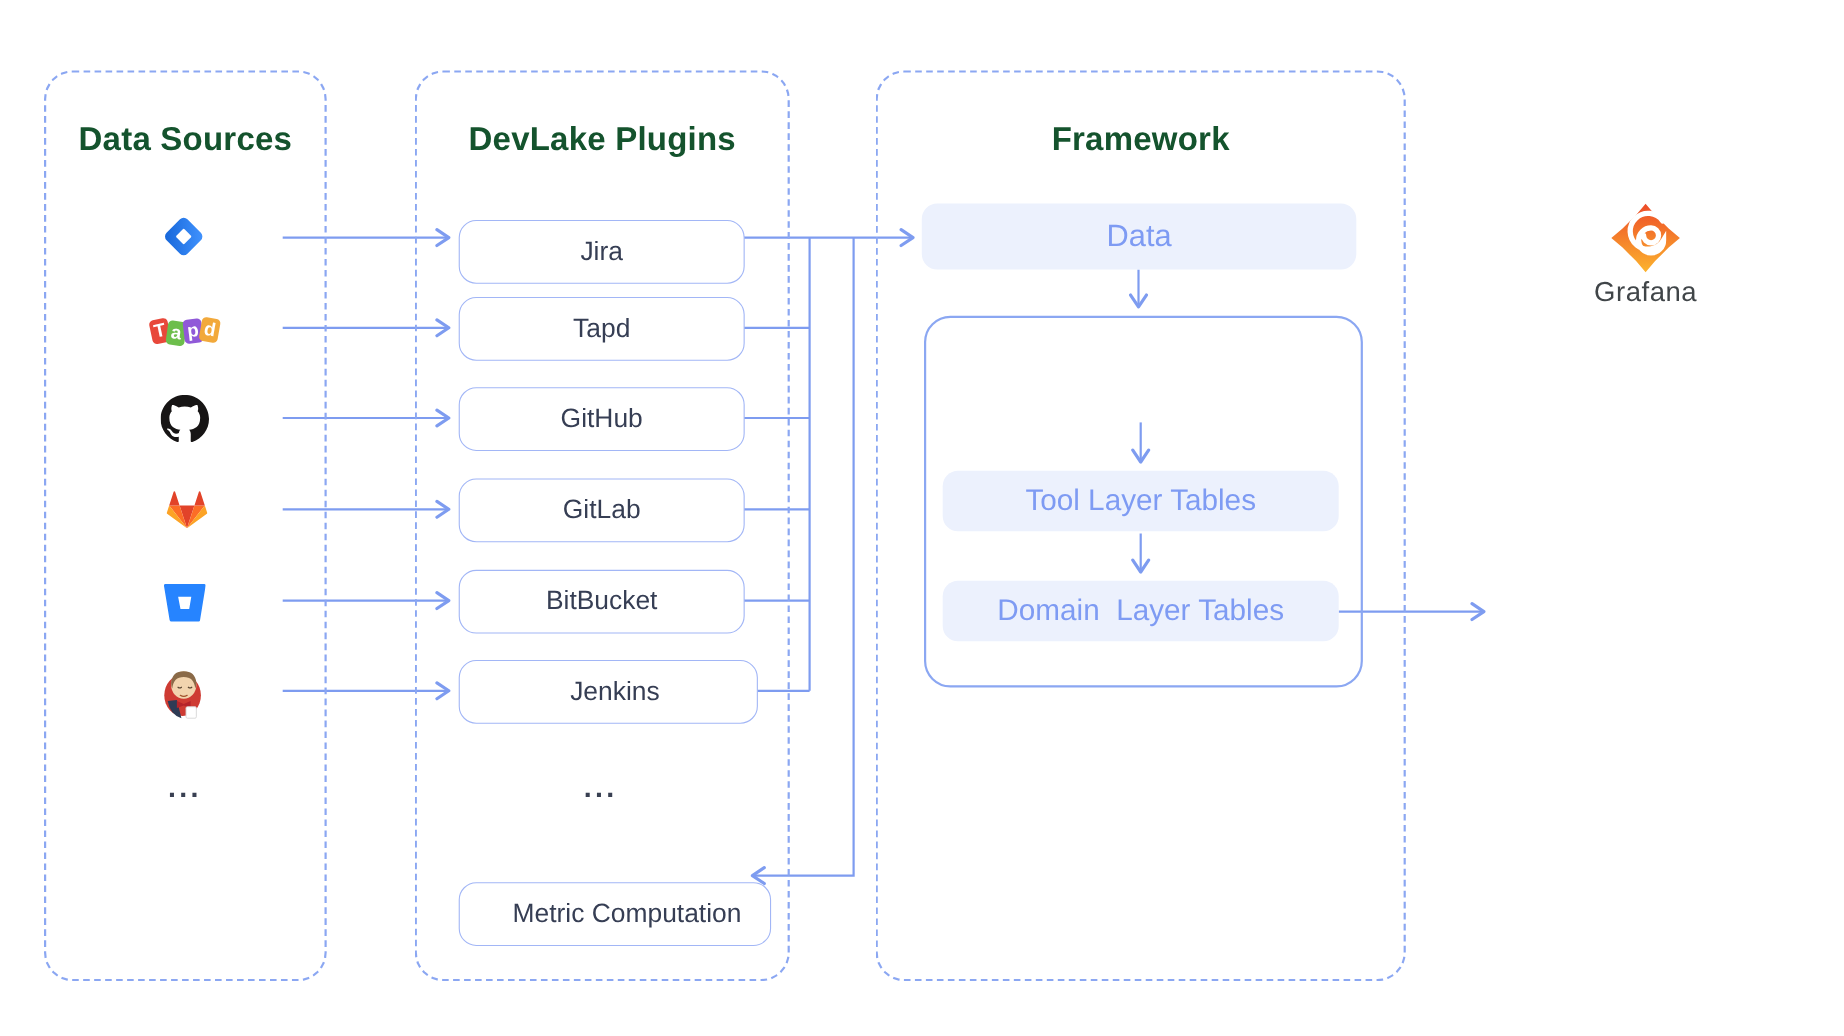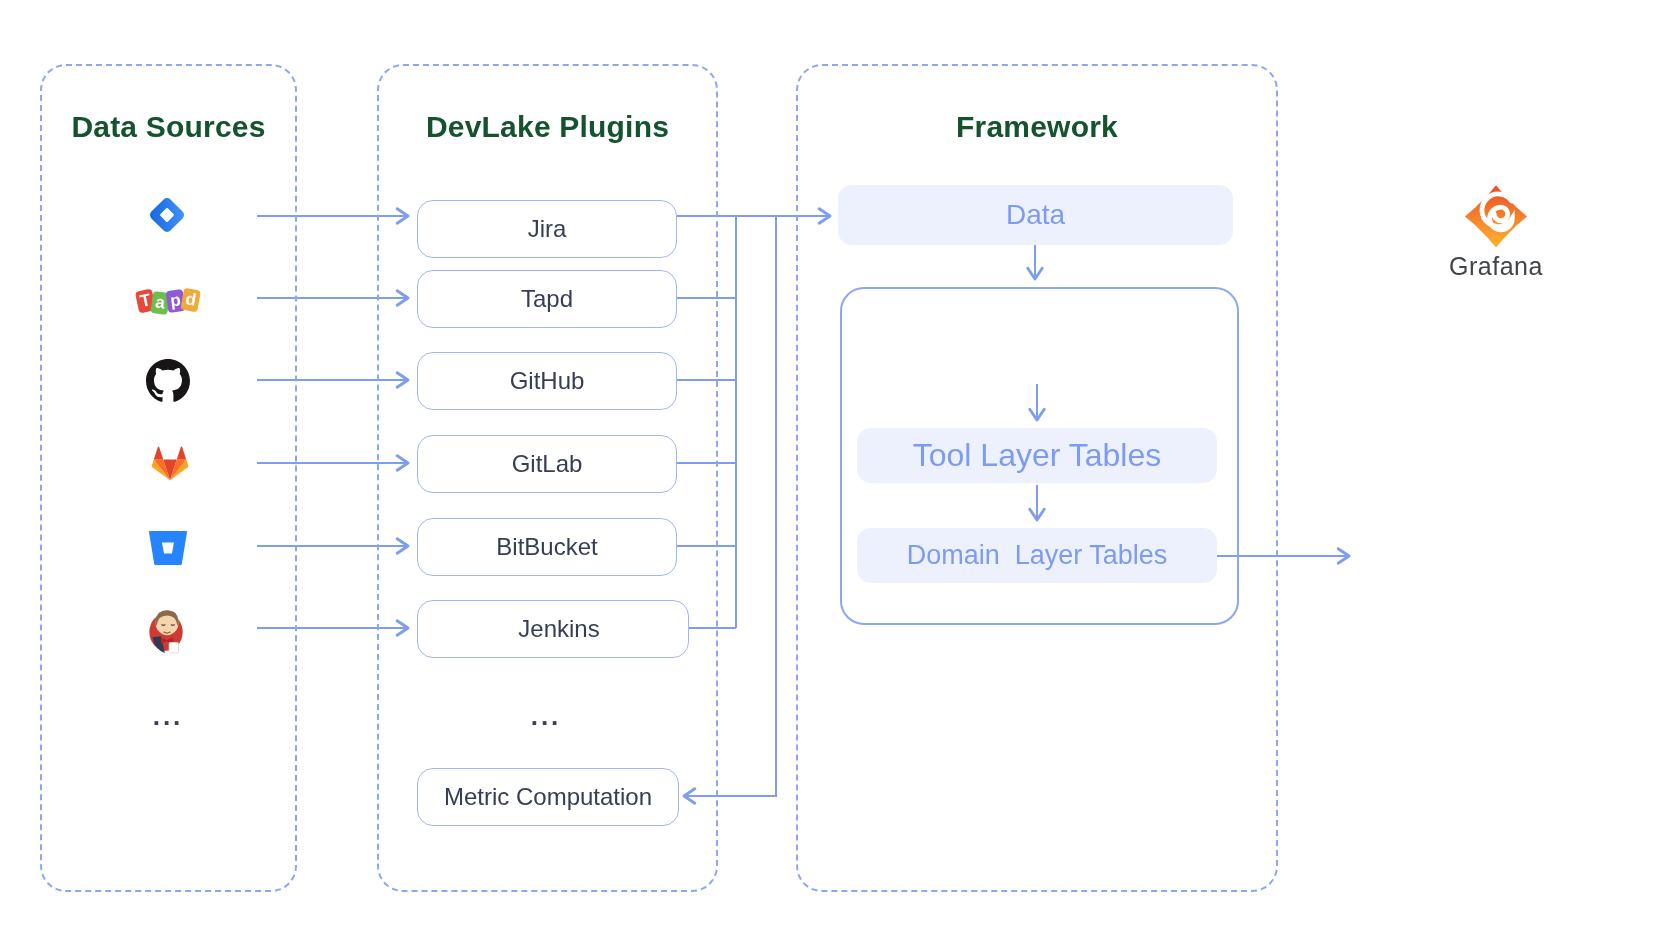--- a/index.html
+++ b/index.html
@@ -153,27 +153,27 @@
 
   <div class="pbox" style="top:188px;margin-top:12px;">Jira</div>
   <div class="pbox" style="top:270px;">Tapd</div>
   <div class="pbox" style="top:352px;">GitHub</div>
   <div class="pbox" style="top:435px;">GitLab</div>
   <div class="pbox" style="top:518px;">BitBucket</div>
   <div class="pbox" style="top:600px;padding-left:12px;">Jenkins</div>
 
   <div class="ellipsis" style="left:546px; top:716px;">...</div>
 
-  <div class="pbox" style="top:768px; width:260px;">Metric Computation</div>
+  <div class="pbox" style="top:802px; width:260px;padding-left:22px;">Metric Computation</div>
 
   <div class="fill-box" style="left:838px; top:185px; width:395px; height:60px; font-size:28px;">Data</div>
 
   <div class="inner-frame"></div>
 
-  <div class="fill-box" style="left:857px; top:428px; width:360px; height:55px; font-size:32px;">Tool Layer Tables</div>
+  <div class="fill-box" style="left:857px; top:428px; width:360px; height:55px; font-size:27px;">Tool Layer Tables</div>
   <div class="fill-box" style="left:857px; top:528px; width:360px; height:55px; font-size:27px;">Domain  Layer Tables</div>
 
   <svg class="icon" style="left:1462px; top:181px;" width="68" height="68" viewBox="0 0 48 48">
     <defs>
       <linearGradient id="gg" x1="0" y1="1" x2="0" y2="0">
         <stop offset="0" stop-color="#FCB42E"></stop>
           <stop offset="1" stop-color="#ED4B28"></stop>
       </linearGradient>
     </defs>
     <polygon fill="url(#gg)" points="24,3 30.1,10.2 38.8,18.9 46,25 38.8,31.1 30.1,39.8 24,47 17.9,39.8 9.2,31.1 2,25 9.2,18.9 17.9,10.2"></polygon>

